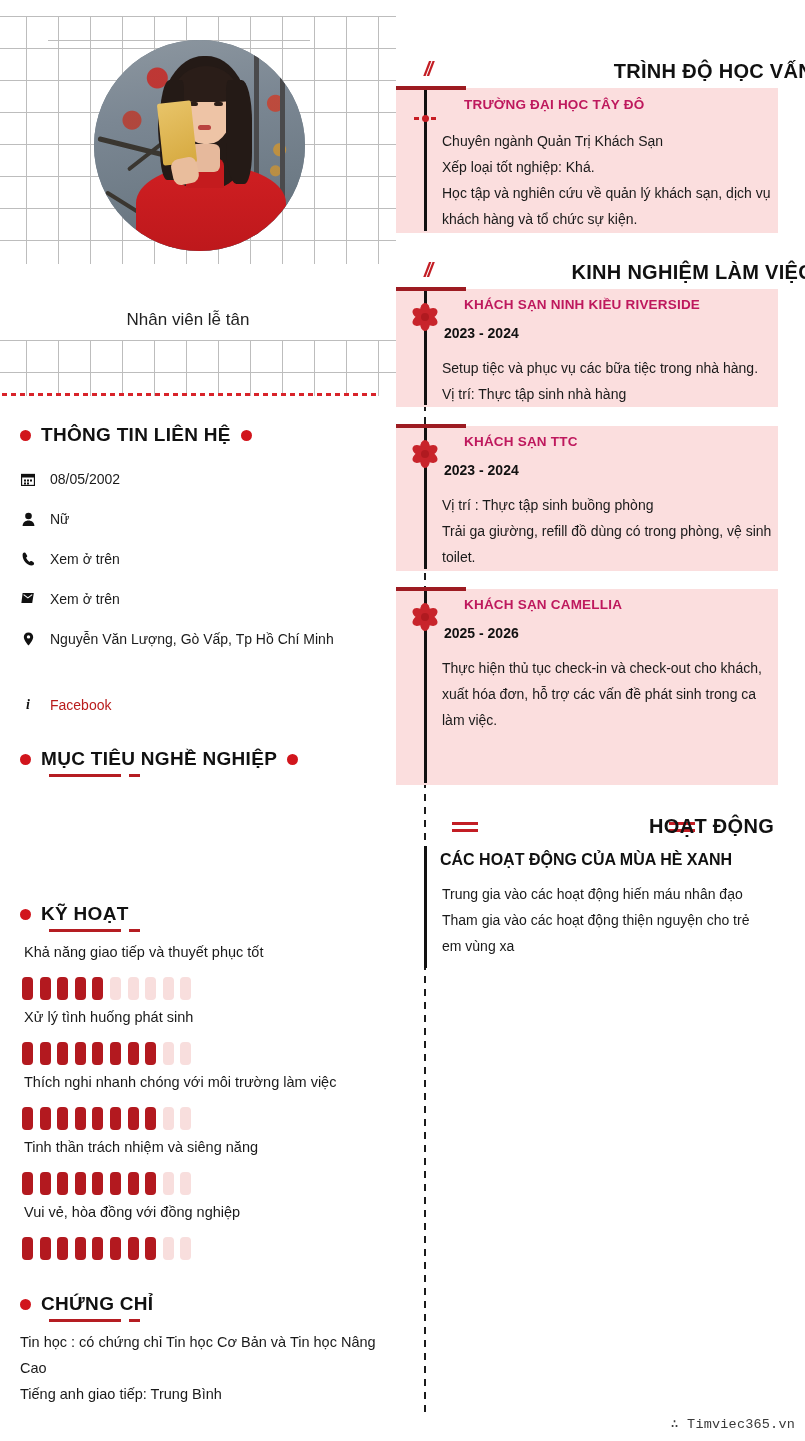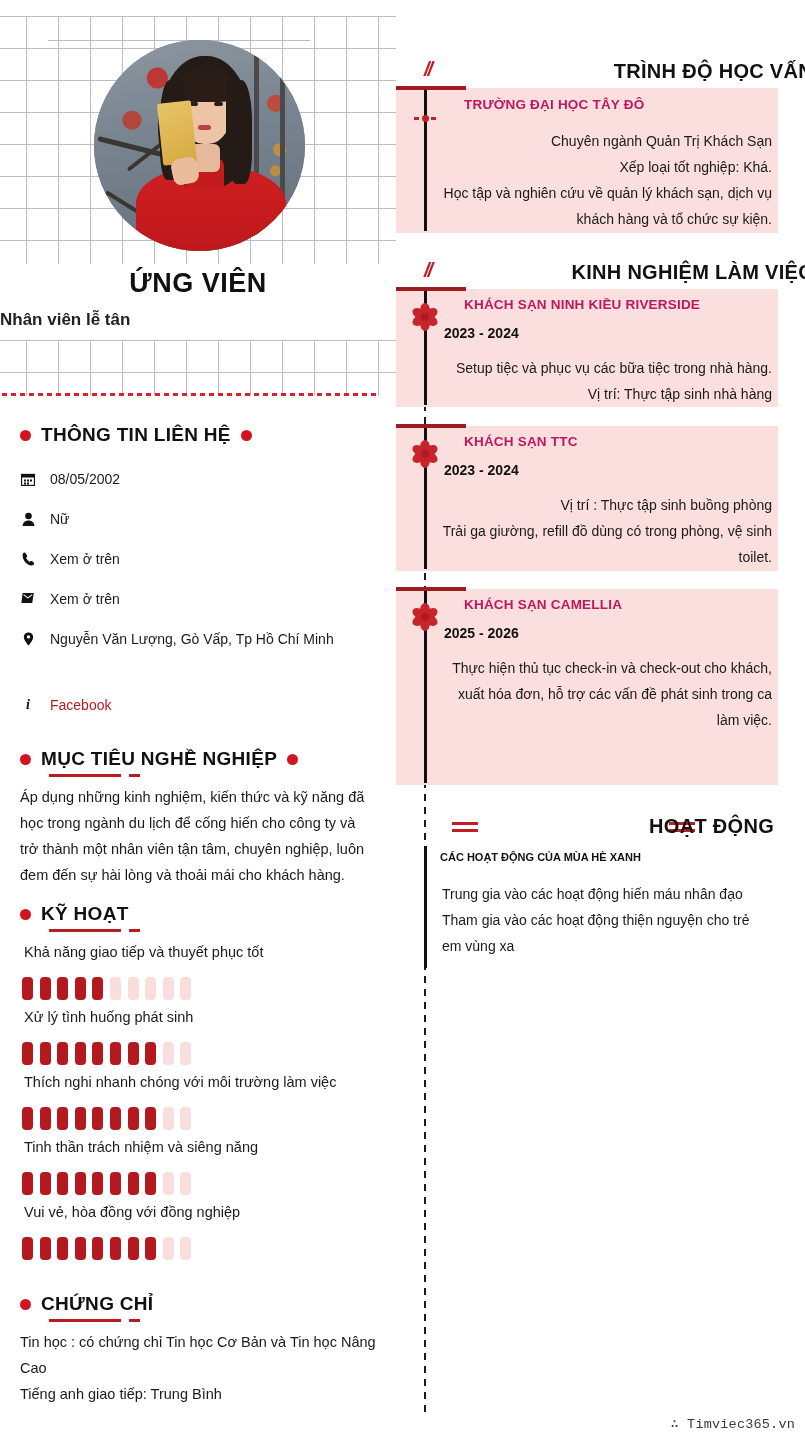--- a/index.html
+++ b/index.html
@@ -155,24 +155,23 @@
     top: 268px; left: 0; width: 396px;
     text-align: center;
     font-size: 27px;
     font-weight: 700;
     letter-spacing: .5px;
     color: #111;
   }
   #job-title {
     position: absolute;
     top: 310px; left: 0; width: 376px;
-    text-align: left;
+    text-align: center;
     font-size: 17px;
     color: #222;
-    font-weight: bold;
   }
   #dotted-red {
     position: absolute;
     left: 0; top: 392px; width: 376px; height: 5px;
     background-image: radial-gradient(#d8232a 45%, transparent 47%);
     background-size: 9px 5px;
     background-repeat: repeat-x;
   }
 
   
@@ -357,27 +356,27 @@
     position: absolute;
     left: 48px;
     font-size: 14px; font-weight: 700; color: #111;
   }
   .entry-body {
     position: absolute;
     left: 46px;
     width: 330px;
     font-size: 14px; line-height: 26px; color: #1a1a1a;
   }
-  .entry-body div { white-space: nowrap; text-align: right; }
+  .entry-body div { white-space: nowrap; }
   .entry-body div.wrap { white-space: normal; }
 
   .act-sub {
     position: absolute;
     left: 44px;
-    font-size: 11px; font-weight: 700; color: #111;
+    font-size: 16px; font-weight: 700; color: #111;
   }
   .act-body {
     position: absolute;
     left: 46px; width: 330px;
     font-size: 14px; line-height: 26px; color: #1a1a1a;
   }
 
   #watermark {
     position: absolute;
     right: 10px; bottom: 9px;
@@ -414,21 +413,20 @@
       <div class="hair-front"></div>
       <div class="hair-side-l"></div>
       <div class="hair-side-r"></div>
       <div class="eye eye-l"></div>
       <div class="eye eye-r"></div>
       <div class="mouth"></div>
       <div class="card"></div>
       <div class="hand"></div>
     </div>
 
-    <div id="name">ỨNG VIÊN</div>
     <div id="job-title">Nhân viên lễ tân</div>
     <div id="dotted-red"></div>
 
     <div class="l-head" style="top:424px">
       <span class="bullet"></span>
       <span class="htext">THÔNG TIN LIÊN HỆ</span>
       <span class="bullet"></span>
     </div>
 
     <div class="c-row" style="top:468px">
@@ -488,21 +486,20 @@
     <div class="c-row" style="top:694px">
       <span class="ico" style="font-weight:700;font-style:italic;font-family:'Liberation Serif',serif;">i</span>
       <span class="c-val muted">Facebook</span>
     </div>
 
     <div class="l-head" style="top:748px">
       <span class="bullet"></span>
       <span class="htext u">MỤC TIÊU NGHỀ NGHIỆP</span>
       <span class="bullet"></span>
     </div>
-    <div class="l-para" style="top:784px">Áp dụng những kinh nghiệm, kiến thức và kỹ năng đã học trong ngành du lịch để cống hiến cho công ty và trở thành một nhân viên tận tâm, chuyên nghiệp, luôn đem đến sự hài lòng và thoải mái cho khách hàng.</div>
 
     <div class="l-head" style="top:903px">
       <span class="bullet"></span>
       <span class="htext u">KỸ HOẠT</span>
     </div>
 
     <div class="skill-label" style="top:944px">Khả năng giao tiếp và thuyết phục tốt</div>
     <div class="skill-bar" id="sb0" style="top:977px">
         <i class="on"></i>
         <i class="on"></i>

